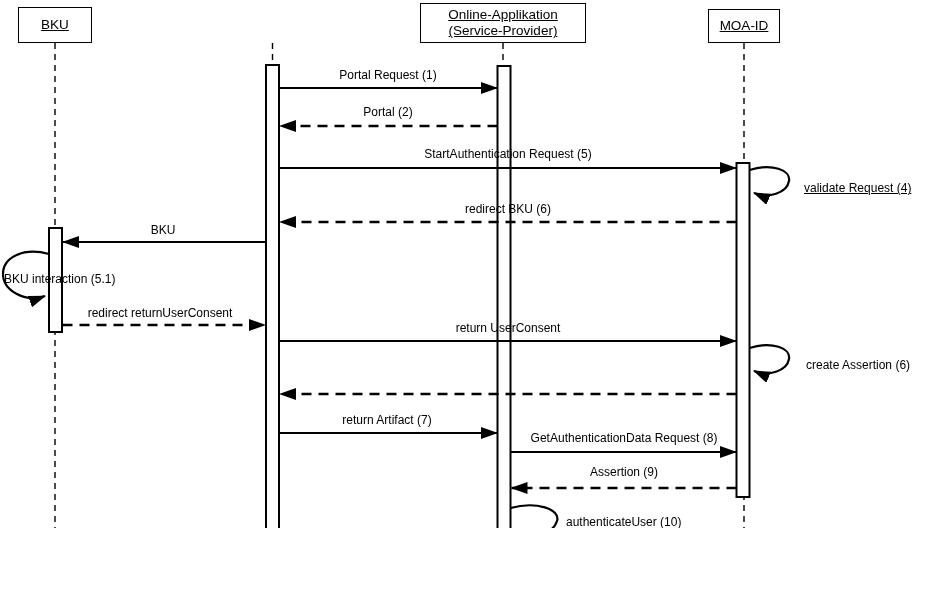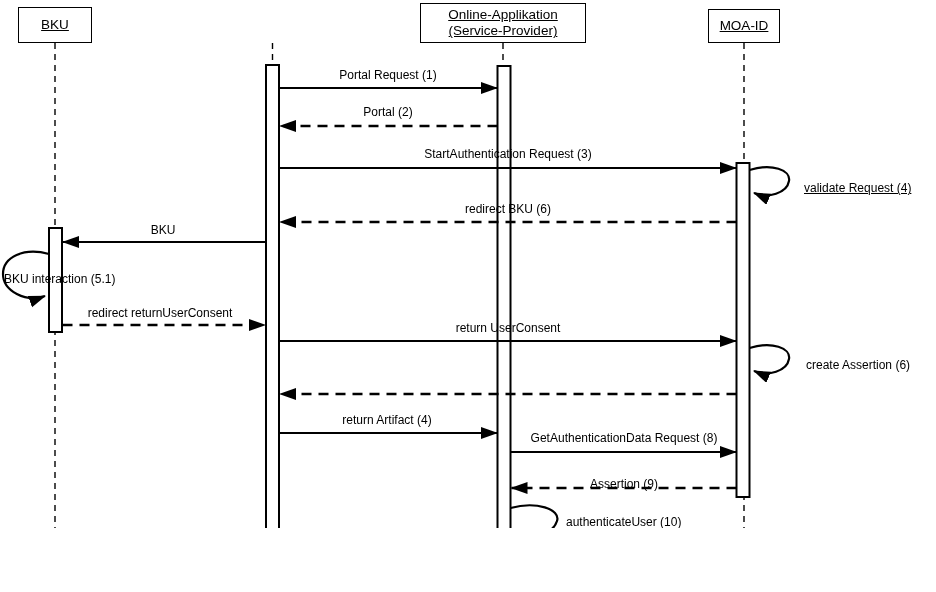--- a/index.html
+++ b/index.html
@@ -90,26 +90,26 @@
   </div>
   <div class="actor-box" style="left:420px; top:3px; width:166px; height:40px;">
     <span>Online-Applikation (Service-Provider)</span>
   </div>
   <div class="actor-box" style="left:708px; top:9px; width:72px; height:34px;">
     <span>MOA-ID</span>
   </div>
 
   <div class="msg-label centered" style="left:388px; top:67px;">Portal Request (1)</div>
   <div class="msg-label centered" style="left:388px; top:104px;">Portal (2)</div>
-  <div class="msg-label centered" style="left:508px; top:146px;">StartAuthentication Request (3)</div>
+  <div class="msg-label centered" style="left:508px; top:146px;">StartAuthentication Request (5)</div>
   <div class="msg-label" style="left:804px; top:180px;text-decoration:underline;">validate Request (4)</div>
   <div class="msg-label centered" style="left:508px; top:201px;">redirect BKU (6)</div>
   <div class="msg-label centered" style="left:163px; top:222px;">BKU</div>
   <div class="msg-label" style="left:4px; top:271px;">BKU interaction (5.1)</div>
   <div class="msg-label centered" style="left:160px; top:305px;">redirect returnUserConsent</div>
   <div class="msg-label centered" style="left:508px; top:320px;">return UserConsent</div>
   <div class="msg-label" style="left:806px; top:357px;">create Assertion (6)</div>
-  <div class="msg-label centered" style="left:387px; top:412px;">return Artifact (4)</div>
+  <div class="msg-label centered" style="left:387px; top:412px;">return Artifact (7)</div>
   <div class="msg-label centered" style="left:624px; top:430px;">GetAuthenticationData Request (8)</div>
-  <div class="msg-label centered" style="left:624px; top:464px;margin-top:12px;">Assertion (9)</div>
+  <div class="msg-label centered" style="left:624px; top:464px;">Assertion (9)</div>
   <div class="msg-label" style="left:566px; top:514px;">authenticateUser (10)</div>
 
 </div>
 
 </body></html>

